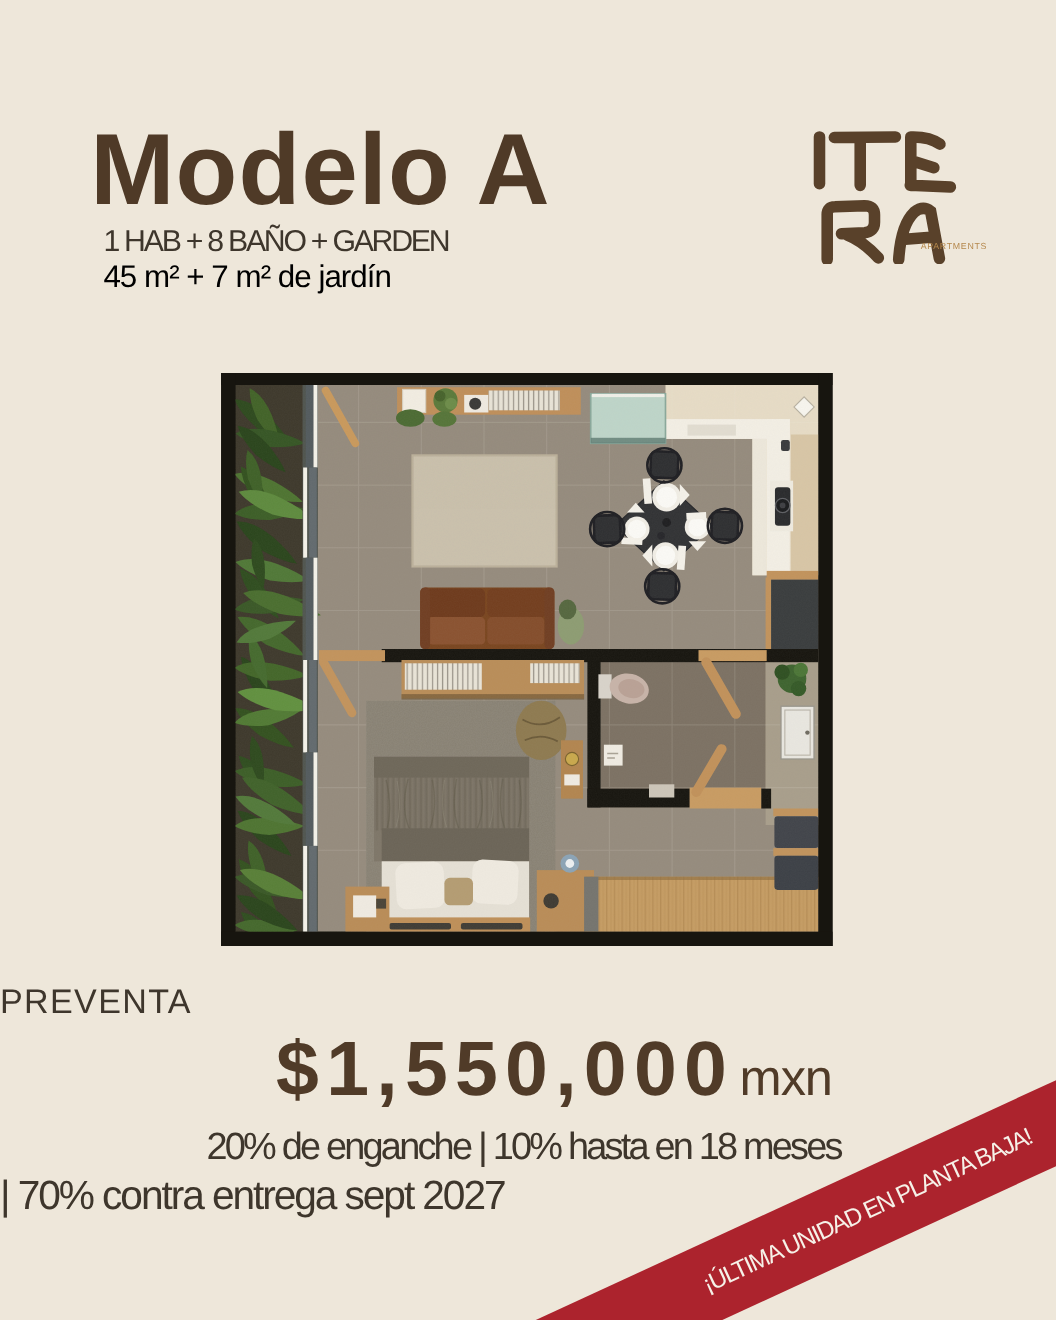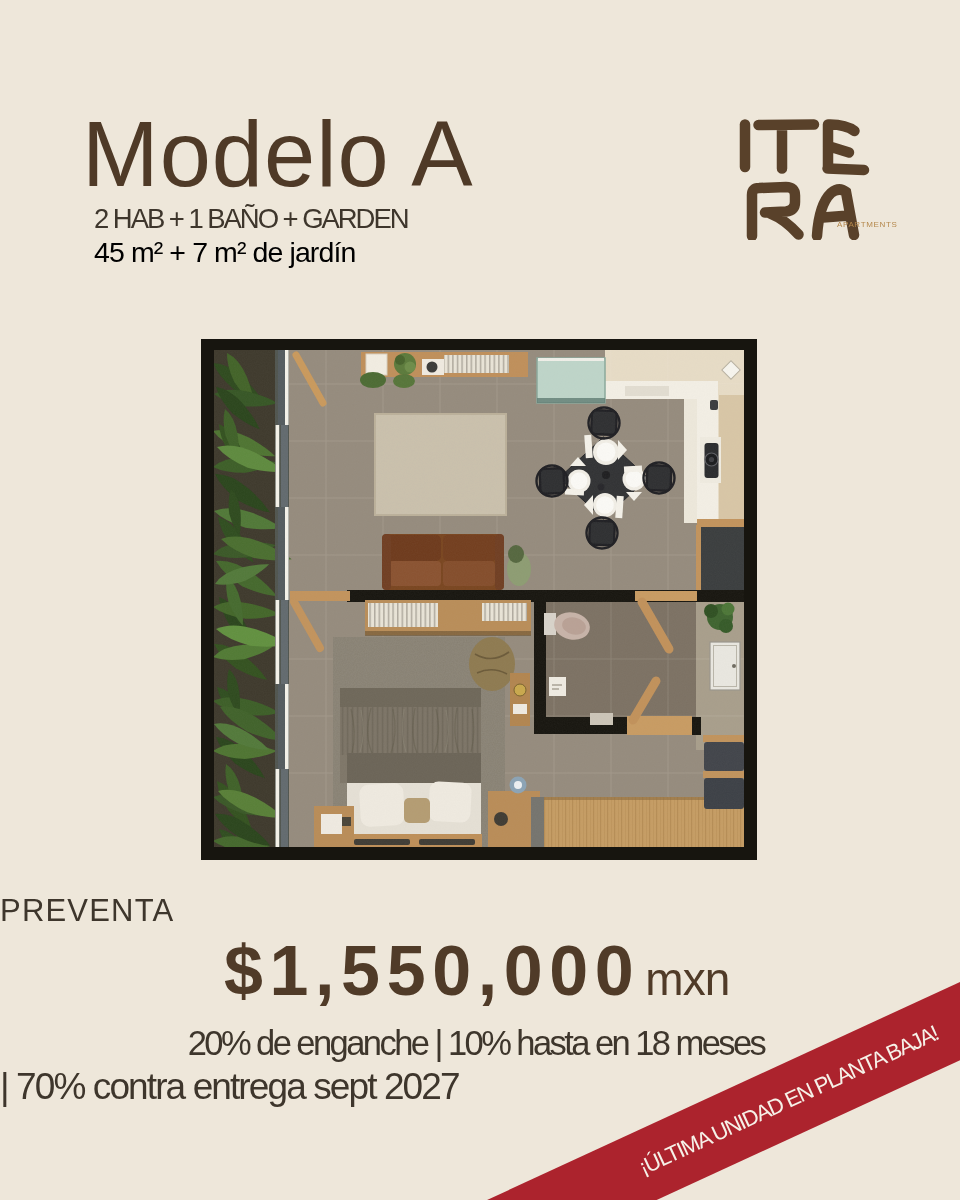--- a/index.html
+++ b/index.html
@@ -2,23 +2,23 @@
 <html><head>
 <meta charset="utf-8">
 <style>
   html,body{margin:0;padding:0}
   body{width:960px;height:1200px;background:#EEE7DA;font-family:"Liberation Sans",sans-serif;position:relative;overflow:hidden}
   .abs{position:absolute}
 </style>
 </head>
 <body>
 
-<div class="abs" id="title" style="left:82px;top:108px;font-size:92px;font-weight:normal;color:#4F3A27;letter-spacing:1px;line-height:1;white-space:nowrap">Modelo A</div>
-
-<div class="abs" id="sub1" style="left:94px;top:205px;font-size:27.5px;color:#3E362C;letter-spacing:-2.05px;line-height:1;white-space:nowrap">2 HAB + 1 BAÑO + GARDEN</div>
+<div class="abs" id="title" style="left:82px;top:108px;font-size:92px;font-weight:bold;color:#4F3A27;letter-spacing:1px;line-height:1;white-space:nowrap">Modelo A</div>
+
+<div class="abs" id="sub1" style="left:94px;top:205px;font-size:27.5px;color:#3E362C;letter-spacing:-2.05px;line-height:1;white-space:nowrap">1 HAB + 8 BAÑO + GARDEN</div>
 
 <div class="abs" id="sub2" style="left:94px;top:238px;font-size:28.5px;color:#000000;letter-spacing:-0.9px;line-height:1;white-space:nowrap">45 m² + 7 m² de jardín</div>
 
 <svg class="abs" style="left:730px;top:105px" width="200" height="135" viewBox="0 0 200 135">
   <g stroke="#59412A" stroke-width="10.5" stroke-linecap="round" fill="none">
 
     <path d="M15,19.5 L15,62"></path>
 
     <path d="M28.5,20 L84,19.5 M52,20 L52,63.5"></path>
 
@@ -347,21 +347,21 @@
     <rect x="543" y="0" width="13" height="521"></rect>
     <rect x="0" y="508" width="556" height="13"></rect>
   </g>
 
   <rect x="13" y="11" width="530" height="497" filter="url(#grain)" opacity="0.1"></rect>
 </svg>
 </div>
 
 <div class="abs" id="prev" style="left:0;top:895px;width:948px;text-align:left;font-size:31px;color:#3E362C;letter-spacing:1.2px;line-height:1">PREVENTA</div>
 
-<div class="abs" id="price" style="left:224px;top:936px;line-height:1;white-space:nowrap"><span style="font-size:70px;font-weight:bold;color:#503B28;letter-spacing:6.6px">$1,550,000</span><span style="font-size:46px;color:#503B28;letter-spacing:-1px;margin-left:5px">mxn</span></div>
+<div class="abs" id="price" style="left:251px;top:936px;line-height:1;white-space:nowrap"><span style="font-size:70px;font-weight:bold;color:#503B28;letter-spacing:6.6px">$1,550,000</span><span style="font-size:46px;color:#503B28;letter-spacing:-1px;margin-left:5px">mxn</span></div>
 
 <div class="abs" id="pay1" style="left:0;top:1026px;width:952px;text-align:center;font-size:34.5px;color:#3E362C;letter-spacing:-2.56px;line-height:1;white-space:nowrap">20% de enganche | 10% hasta en 18 meses</div>
 
 <div class="abs" id="pay2" style="left:0;top:1068px;width:952px;text-align:left;font-size:37px;color:#3E362C;letter-spacing:-1.9px;line-height:1;white-space:nowrap">| 70% contra entrega sept 2027</div>
 
 <div class="abs" id="ribbon" style="left:386px;top:1075px;width:760px;height:71px;background:#AC232D;transform:rotate(-24.75deg);display:flex;align-items:center;justify-content:center;padding-left:49px;box-sizing:border-box">
   <span style="font-size:22px;color:#F6F1E8;letter-spacing:-1.4px;white-space:nowrap">¡ÚLTIMA UNIDAD EN PLANTA BAJA!</span>
 </div>
 
 </body></html>

